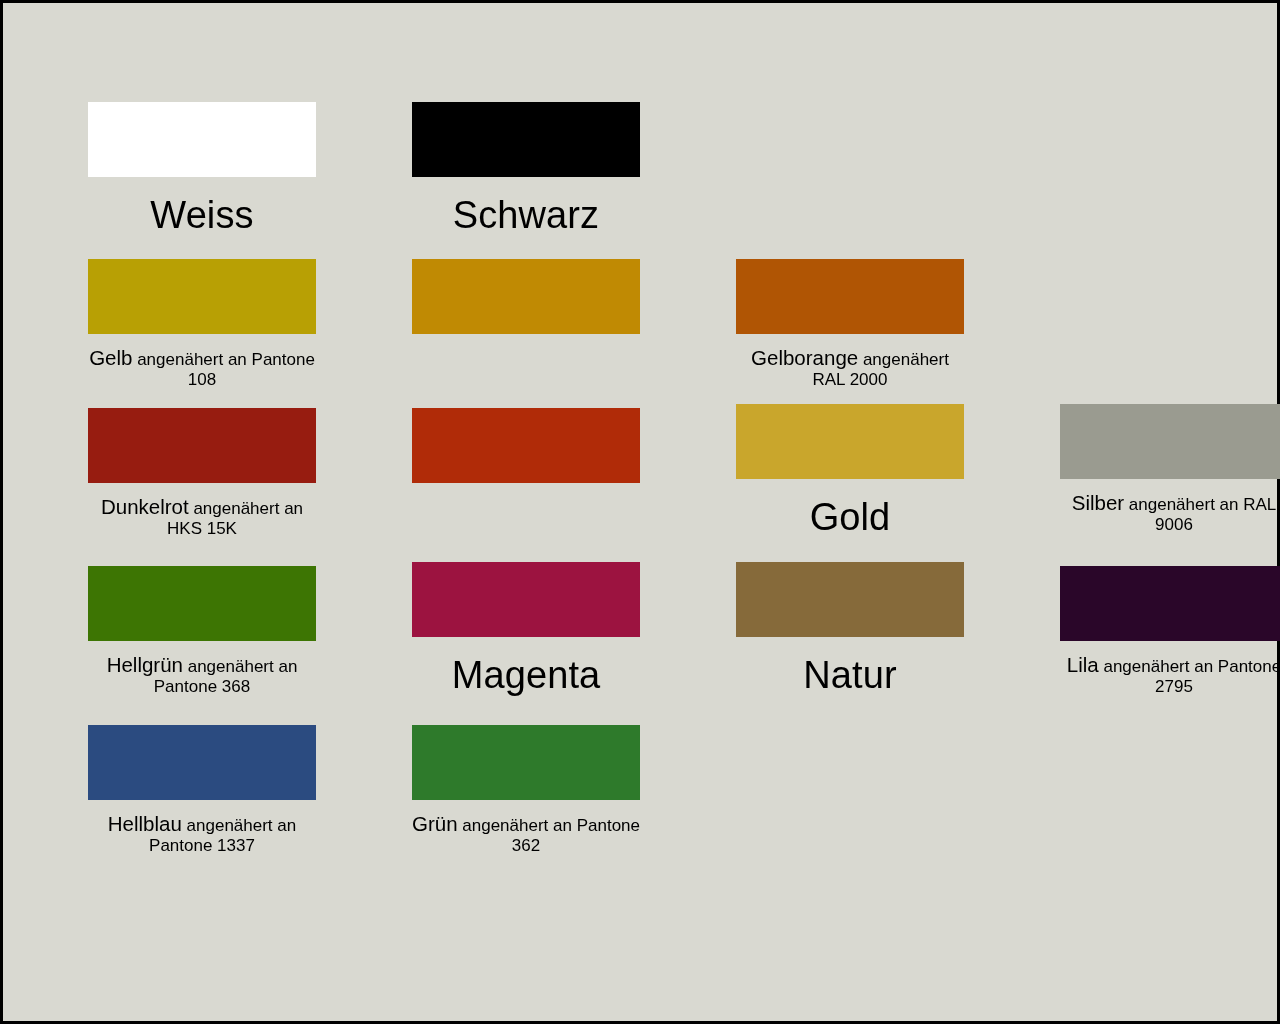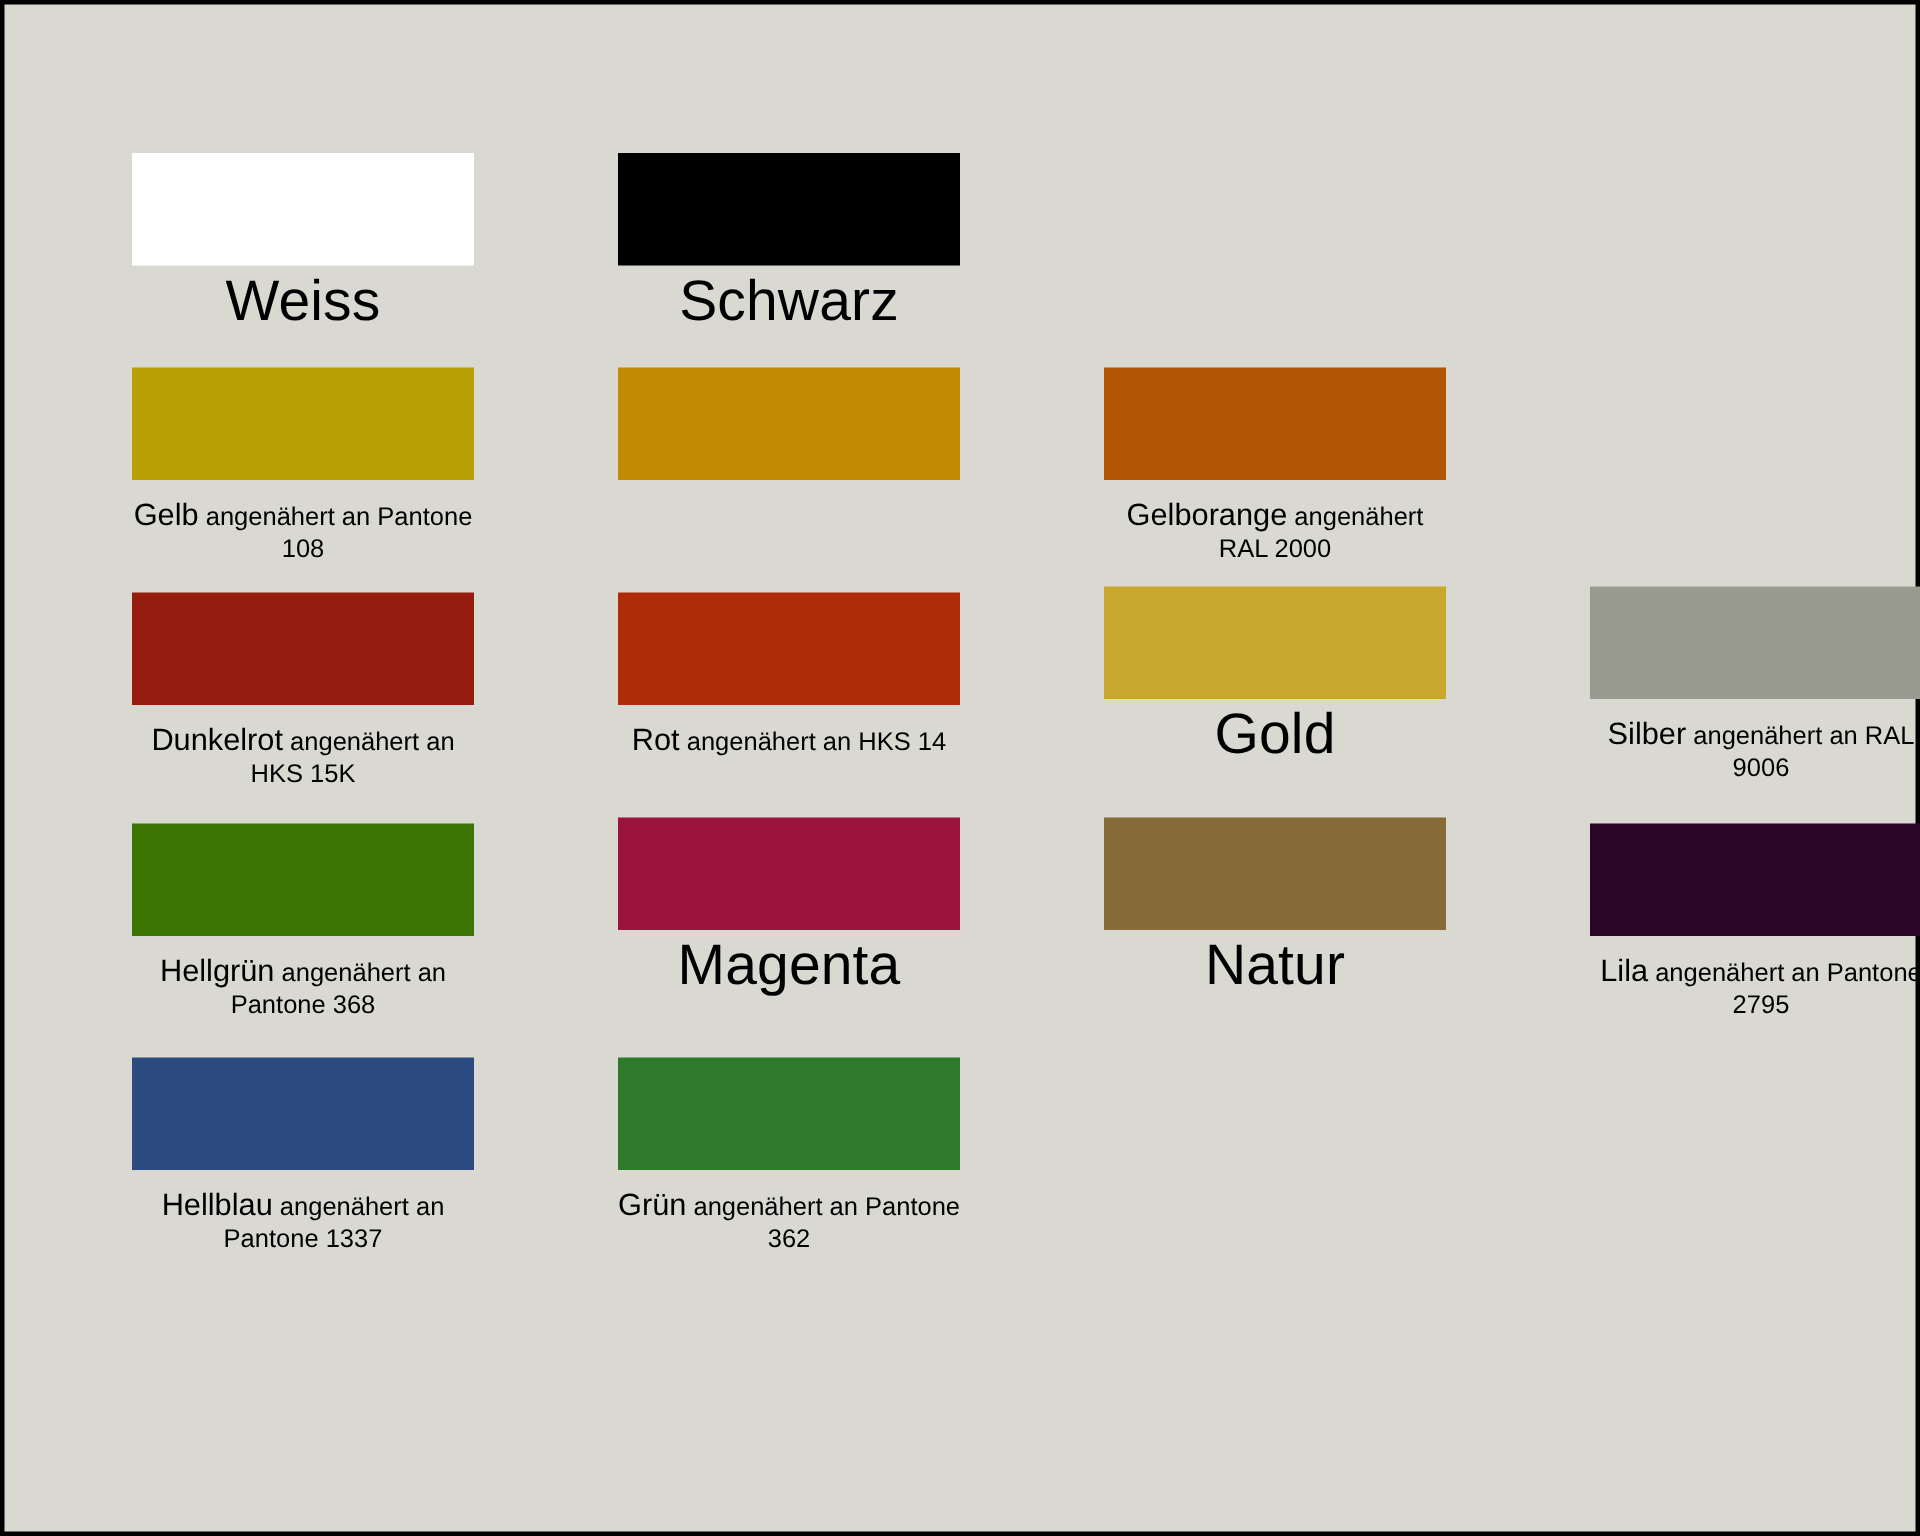--- a/index.html
+++ b/index.html
@@ -65,21 +65,21 @@
   .caption {
     margin-top: 12px;
     text-align: center;
     color: #000000;
     line-height: 1.17;
     width: 228px;
   }
 
   
   .caption.big-only {
-    margin-top: 2px;
+    margin-top: 16px;
   }
   .caption.big-only .name {
     font-size: 38px;
     letter-spacing: 0.1px;
   }
 
   .caption .name {
     font-size: 20.5px;
     white-space: normal;
   }
@@ -133,21 +133,20 @@
     <div class="swatch-cell row-2 empty-cell">
       <div class="chip"></div>
       <div class="caption"><span class="name"></span></div>
     </div>
     <div class="swatch-cell row-3">
       <div class="chip" style="background: rgb(151, 28, 16);"></div>
       <div class="caption"><span class="name">Dunkelrot</span><span class="suffix"> angenähert an HKS 15K</span></div>
     </div>
     <div class="swatch-cell row-3">
       <div class="chip" style="background: rgb(176, 43, 8);"></div>
-      <div class="caption"><span class="name">Rot</span><span class="suffix"> angenähert an HKS 14</span></div>
     </div>
     <div class="swatch-cell row-3 nudge-up">
       <div class="chip" style="background: rgb(201, 166, 44);"></div>
       <div class="caption big-only"><span class="name">Gold</span></div>
     </div>
     <div class="swatch-cell row-3 nudge-up">
       <div class="chip" style="background: rgb(154, 155, 144);"></div>
       <div class="caption"><span class="name">Silber</span><span class="suffix"> angenähert an RAL 9006</span></div>
     </div>
     <div class="swatch-cell row-4">

